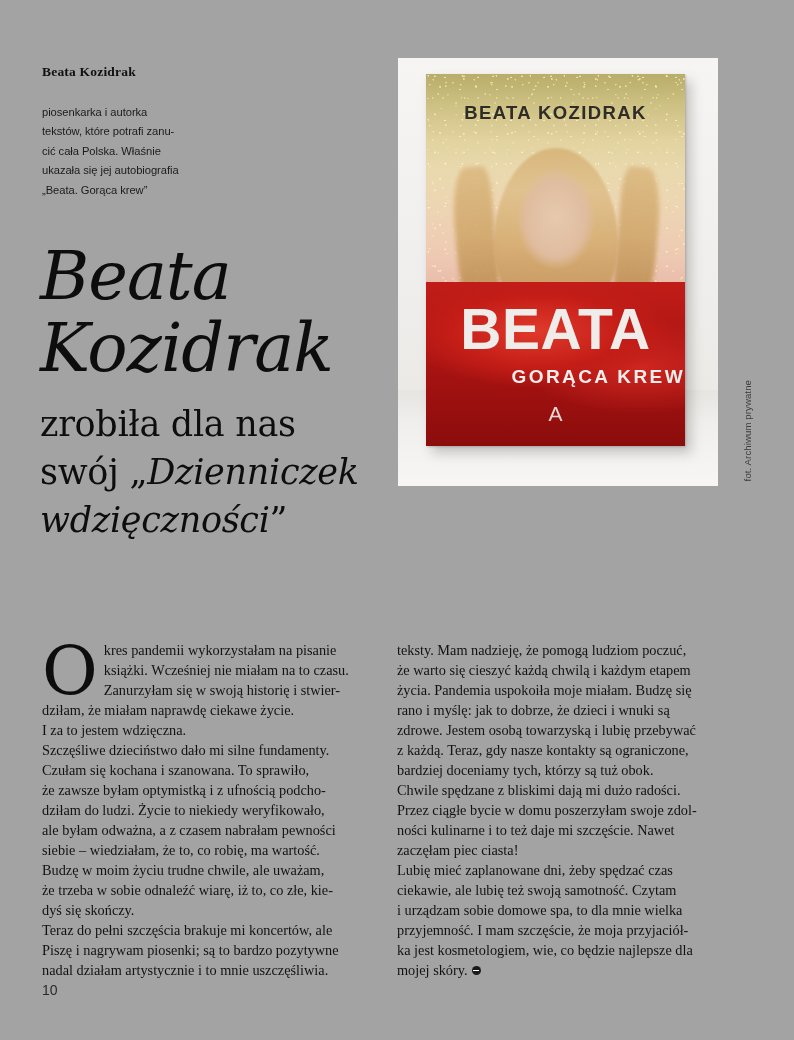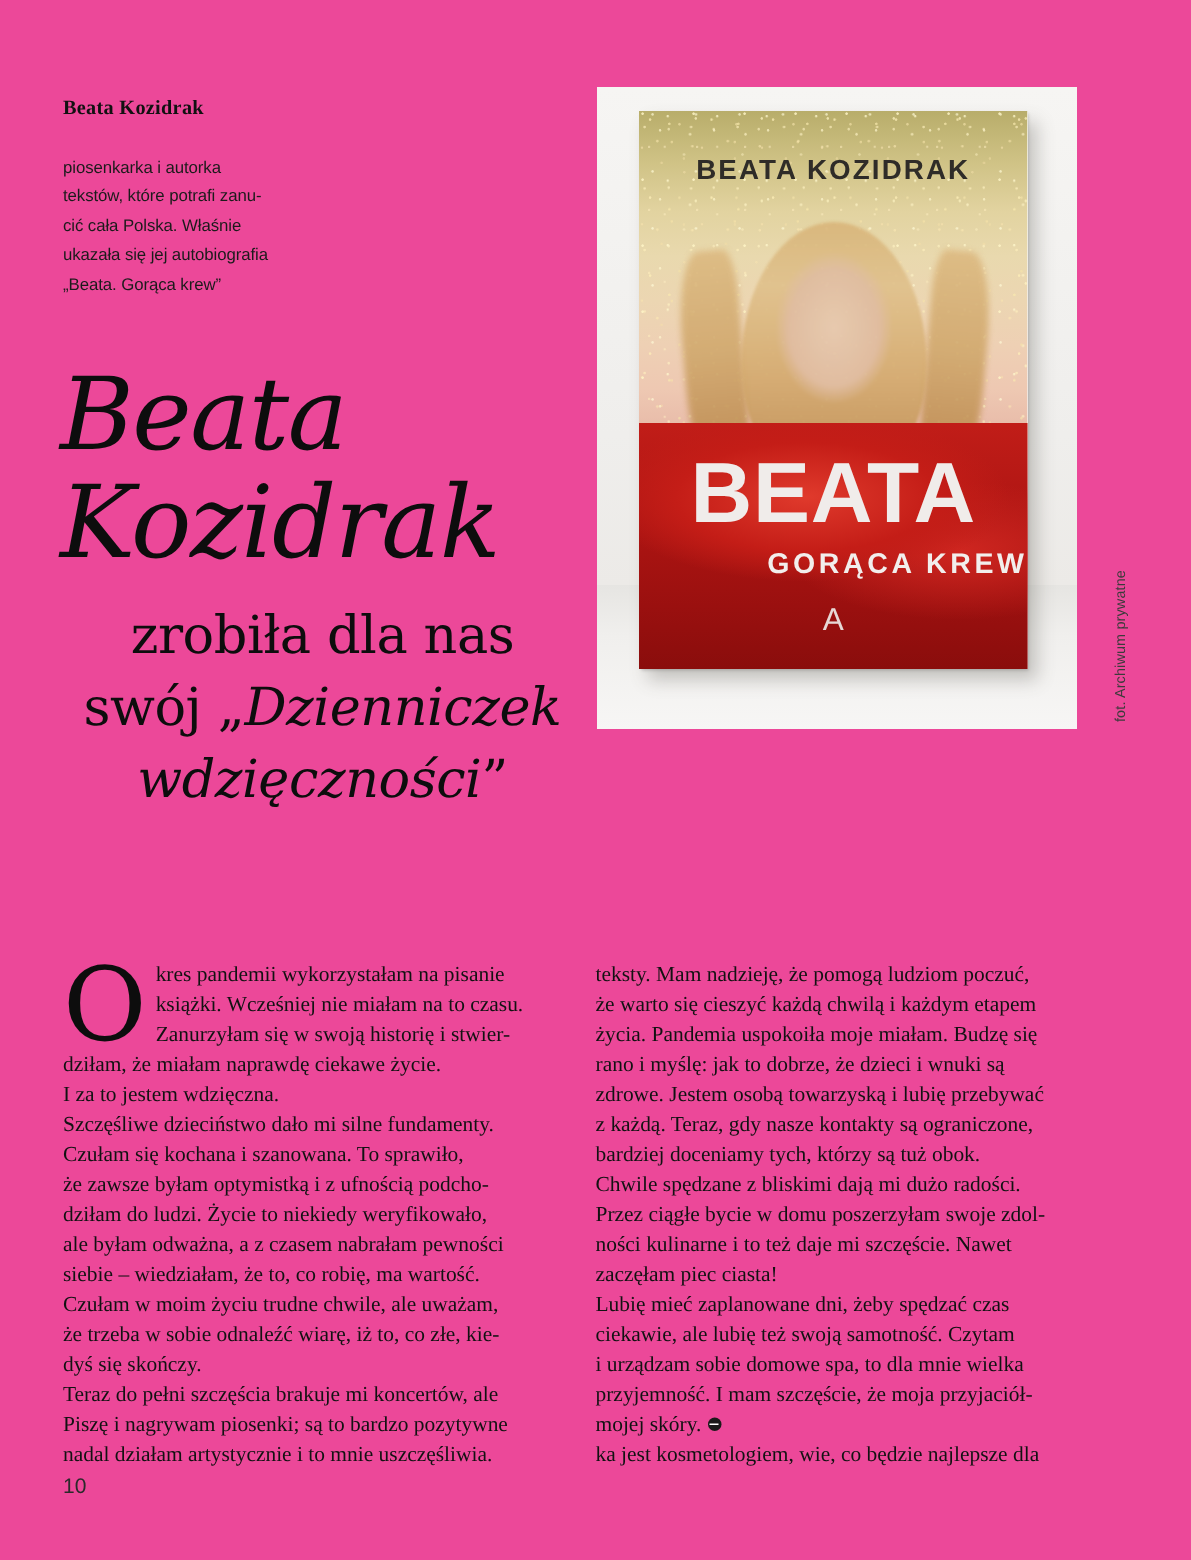--- a/index.html
+++ b/index.html
@@ -12,21 +12,21 @@
     height: 1040px;
     position: relative;
     overflow: hidden;
     font-family: "Liberation Serif", serif;
     color: #1a1a1a;
   }
 
   .page {
     position: absolute;
     inset: 0;
-    background: #ec4899;
+    background: #a3a3a3;
   }
 
   
   .kicker-name {
     position: absolute;
     left: 42px;
     top: 64px;
     width: 300px;
     font-family: "Liberation Serif", serif;
     font-weight: bold;
@@ -66,21 +66,21 @@
   .headline-main .ln { display: block; white-space: nowrap; }
 
   .headline-sub {
     margin-top: 16px;
     font-family: "DejaVu Serif", "Liberation Serif", serif;
     font-size: 35px;
     line-height: 48px;
     color: #0d0d0d;
     letter-spacing: -0.3px;
   }
-  .headline-sub .ln { display: block; white-space: nowrap; text-align: center; }
+  .headline-sub .ln { display: block; white-space: nowrap; }
   .headline-sub em { font-style: italic; }
 
   
   .photo-block {
     position: absolute;
     left: 398px;
     top: 58px;
     width: 320px;
     height: 428px;
     background: #f1f0ee;
@@ -369,21 +369,21 @@
         <span class="ln">książki. Wcześniej nie miałam na to czasu.</span>
         <span class="ln">Zanurzyłam się w swoją historię i stwier-</span>
         <span class="ln">dziłam, że miałam naprawdę ciekawe życie.</span>
         <span class="ln">I za to jestem wdzięczna.</span>
         <span class="ln">Szczęśliwe dzieciństwo dało mi silne fundamenty.</span>
         <span class="ln">Czułam się kochana i szanowana. To sprawiło,</span>
         <span class="ln">że zawsze byłam optymistką i z ufnością podcho-</span>
         <span class="ln">dziłam do ludzi. Życie to niekiedy weryfikowało,</span>
         <span class="ln">ale byłam odważna, a z czasem nabrałam pewności</span>
         <span class="ln">siebie – wiedziałam, że to, co robię, ma wartość.</span>
-        <span class="ln">Czułam w moim życiu trudne chwile, ale uważam,</span>
+        <span class="ln">Budzę w moim życiu trudne chwile, ale uważam,</span>
         <span class="ln">że trzeba w sobie odnaleźć wiarę, iż to, co złe, kie-</span>
         <span class="ln">dyś się skończy.</span>
         <span class="ln">Teraz do pełni szczęścia brakuje mi koncertów, ale</span>
         <span class="ln">Piszę i nagrywam piosenki; są to bardzo pozytywne</span>
         <span class="ln">nadal działam artystycznie i to mnie uszczęśliwia.</span>
     </p>
   </div>
 
   <div class="body-col right">
     <p>
@@ -395,20 +395,20 @@
         <span class="ln">z każdą. Teraz, gdy nasze kontakty są ograniczone,</span>
         <span class="ln">bardziej doceniamy tych, którzy są tuż obok.</span>
         <span class="ln">Chwile spędzane z bliskimi dają mi dużo radości.</span>
         <span class="ln">Przez ciągłe bycie w domu poszerzyłam swoje zdol-</span>
         <span class="ln">ności kulinarne i to też daje mi szczęście. Nawet</span>
         <span class="ln">zaczęłam piec ciasta!</span>
         <span class="ln">Lubię mieć zaplanowane dni, żeby spędzać czas</span>
         <span class="ln">ciekawie, ale lubię też swoją samotność. Czytam</span>
         <span class="ln">i urządzam sobie domowe spa, to dla mnie wielka</span>
         <span class="ln">przyjemność. I mam szczęście, że moja przyjaciół-</span>
+        <span class="ln">ka jest kosmetologiem, wie, co będzie najlepsze dla</span>
         <span class="ln"><span>mojej skóry.</span><span class="endmark"></span></span>
-        <span class="ln">ka jest kosmetologiem, wie, co będzie najlepsze dla</span>
     </p>
   </div>
 
   <div class="folio">10</div>
 
 </div>
 
 </body></html>

